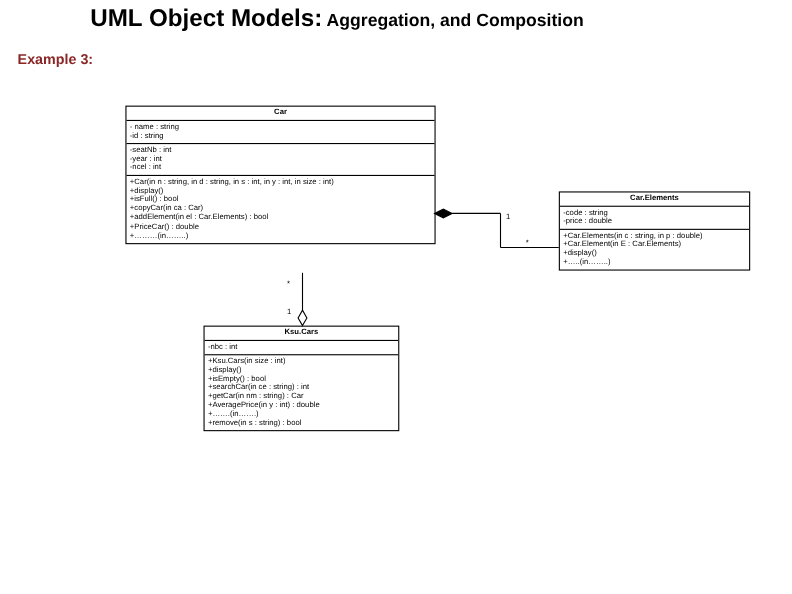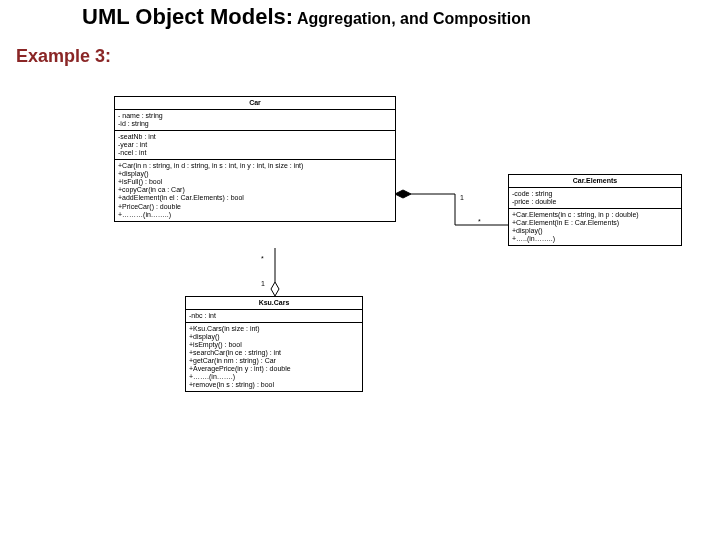--- a/index.html
+++ b/index.html
@@ -29,21 +29,21 @@
   .title .sub {
     font-size: 16px;
     font-weight: bold;
   }
   .example-label {
     position: absolute;
     left: 16px;
     top: 46px;
     color: #8a2626;
     font-weight: bold;
-    font-size: 18px;
+    font-size: 13px;
   }
   .connector-label {
     position: absolute;
     font-size: 7px;
     color: #000;
   }
   .class-box {
     position: absolute;
     border: 1px solid #000;
     background: #fff;

